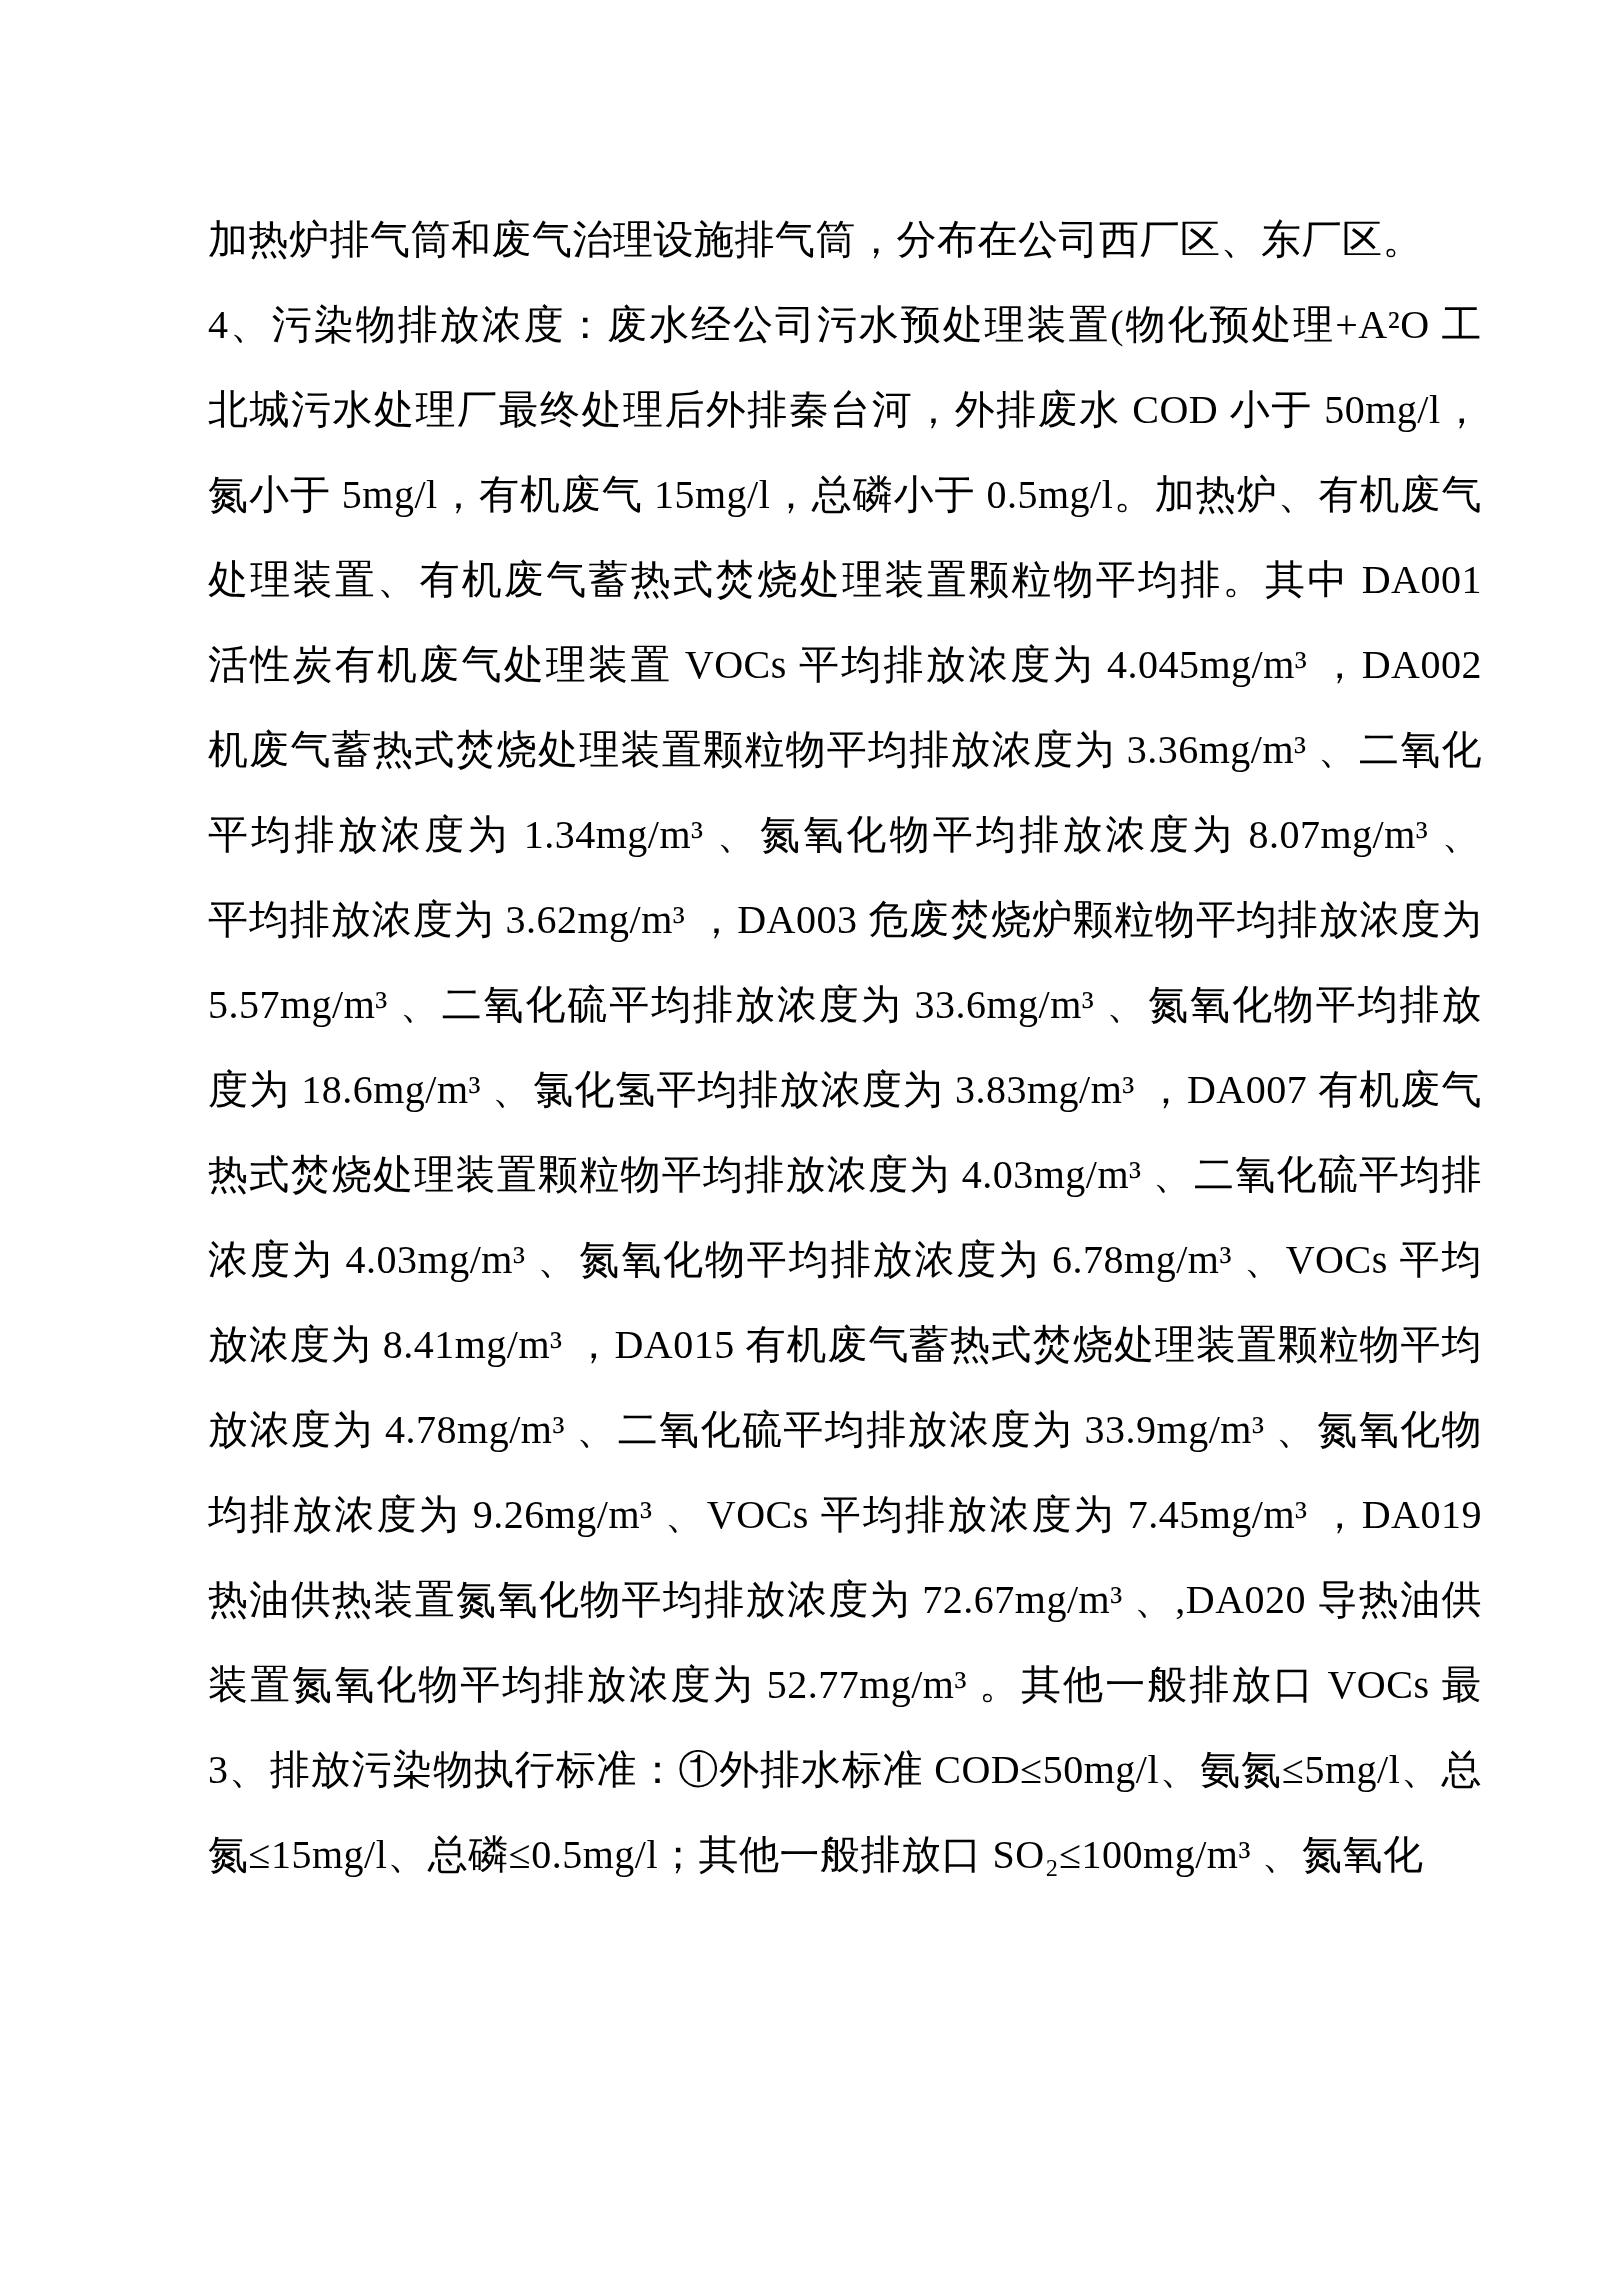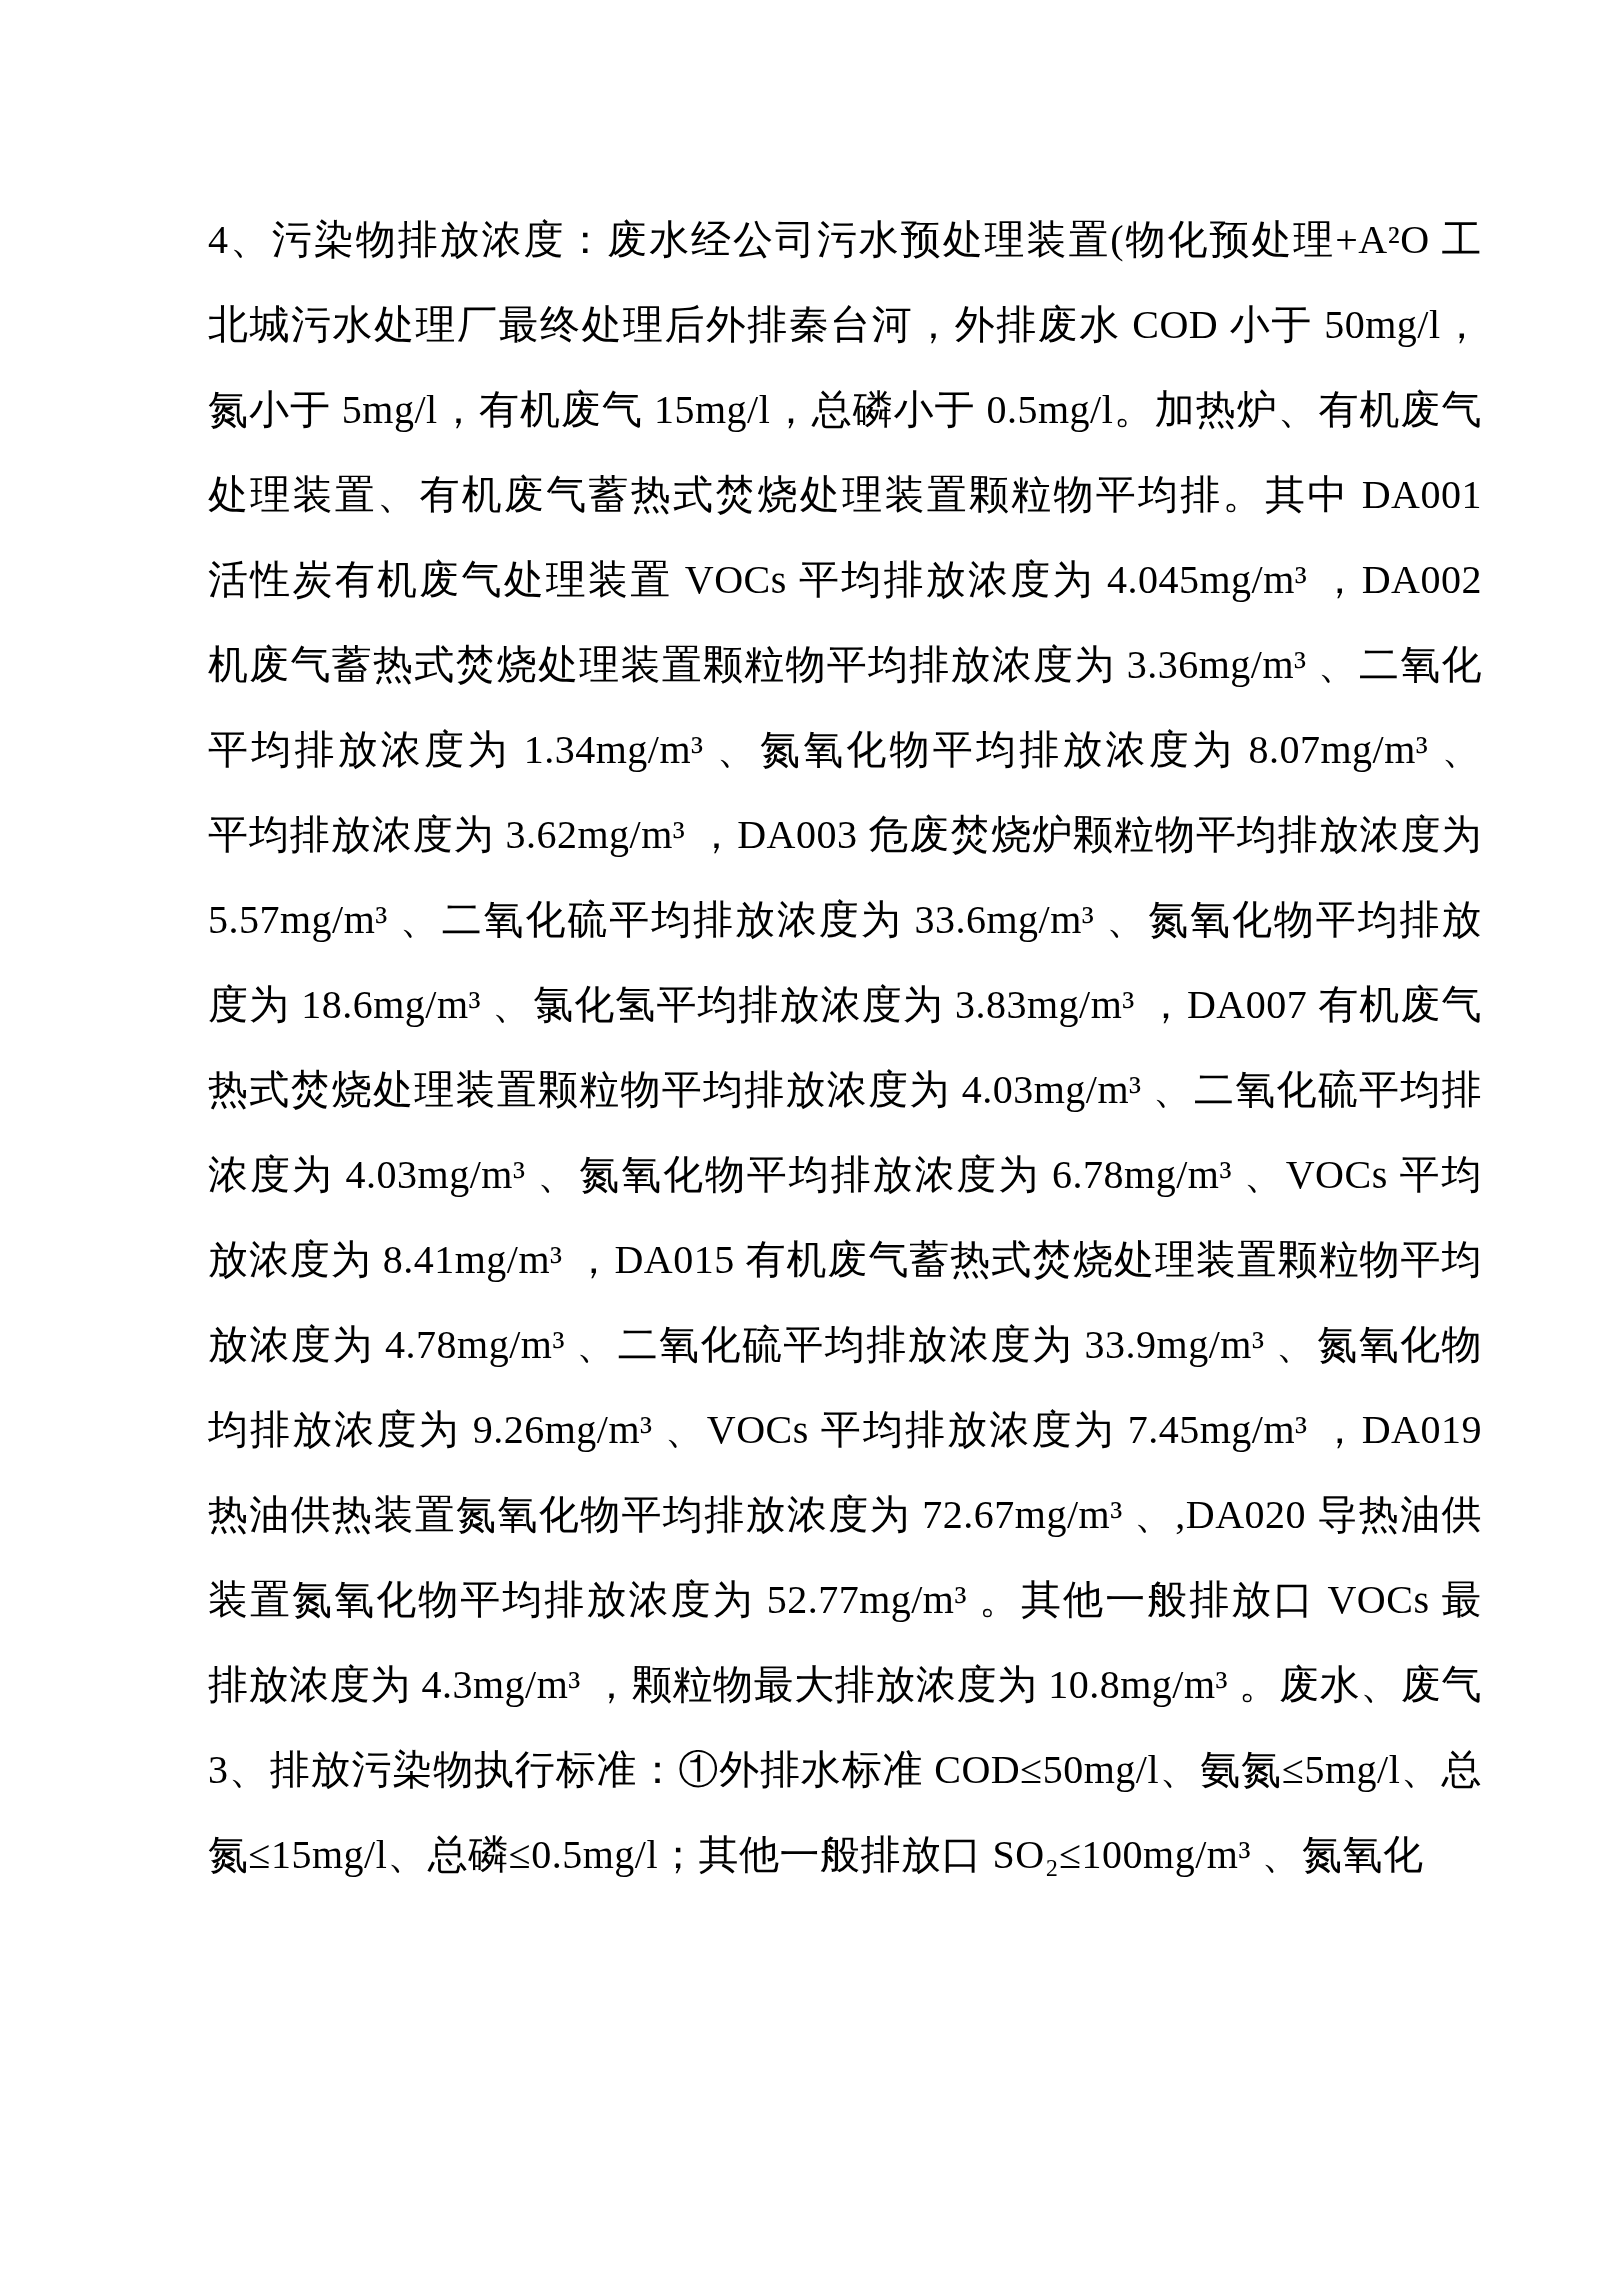--- a/index.html
+++ b/index.html
@@ -36,35 +36,35 @@
   .line.end {
     text-align: left;
     text-align-last: left;
   }
 </style>
 </head>
 <body>
 
 <div class="page">
   <div class="textblock">
+    <div class="line end">加热炉排气筒和废气治理设施排气筒，分布在公司西厂区、东厂区。</div>
     <div class="line">4、污染物排放浓度：废水经公司污水预处理装置(物化预处理+A²O 工艺)、</div>
     <div class="line">北城污水处理厂最终处理后外排秦台河，外排废水 COD 小于 50mg/l，氨</div>
     <div class="line">氮小于 5mg/l，有机废气 15mg/l，总磷小于 0.5mg/l。加热炉、有机废气</div>
     <div class="line">处理装置、有机废气蓄热式焚烧处理装置颗粒物平均排。其中 DA001</div>
     <div class="line">活性炭有机废气处理装置 VOCs 平均排放浓度为 4.045mg/m³ ，DA002 有</div>
     <div class="line">机废气蓄热式焚烧处理装置颗粒物平均排放浓度为 3.36mg/m³ 、二氧化硫</div>
     <div class="line">平均排放浓度为 1.34mg/m³ 、氮氧化物平均排放浓度为 8.07mg/m³ 、VOCs</div>
     <div class="line">平均排放浓度为 3.62mg/m³ ，DA003 危废焚烧炉颗粒物平均排放浓度为</div>
     <div class="line">5.57mg/m³ 、二氧化硫平均排放浓度为 33.6mg/m³ 、氮氧化物平均排放浓</div>
     <div class="line">度为 18.6mg/m³ 、氯化氢平均排放浓度为 3.83mg/m³ ，DA007 有机废气蓄</div>
     <div class="line">热式焚烧处理装置颗粒物平均排放浓度为 4.03mg/m³ 、二氧化硫平均排放</div>
     <div class="line">浓度为 4.03mg/m³ 、氮氧化物平均排放浓度为 6.78mg/m³ 、VOCs 平均排</div>
     <div class="line">放浓度为 8.41mg/m³ ，DA015 有机废气蓄热式焚烧处理装置颗粒物平均排</div>
     <div class="line">放浓度为 4.78mg/m³ 、二氧化硫平均排放浓度为 33.9mg/m³ 、氮氧化物平</div>
     <div class="line">均排放浓度为 9.26mg/m³ 、VOCs 平均排放浓度为 7.45mg/m³ ，DA019 导</div>
     <div class="line">热油供热装置氮氧化物平均排放浓度为 72.67mg/m³ 、,DA020 导热油供热</div>
     <div class="line">装置氮氧化物平均排放浓度为 52.77mg/m³ 。其他一般排放口 VOCs 最大</div>
-    <div class="line">排放浓度为 4.3mg/m³ ，颗粒物最大排放浓度为 10.8mg/m³ 。废水、废气</div>
     <div class="line">3、排放污染物执行标准：①外排水标准 COD≤50mg/l、氨氮≤5mg/l、总</div>
     <div class="line end">氮≤15mg/l、总磷≤0.5mg/l；其他一般排放口 SO₂≤100mg/m³ 、氮氧化</div>
   </div>
 </div>
 
 
 </body></html>

